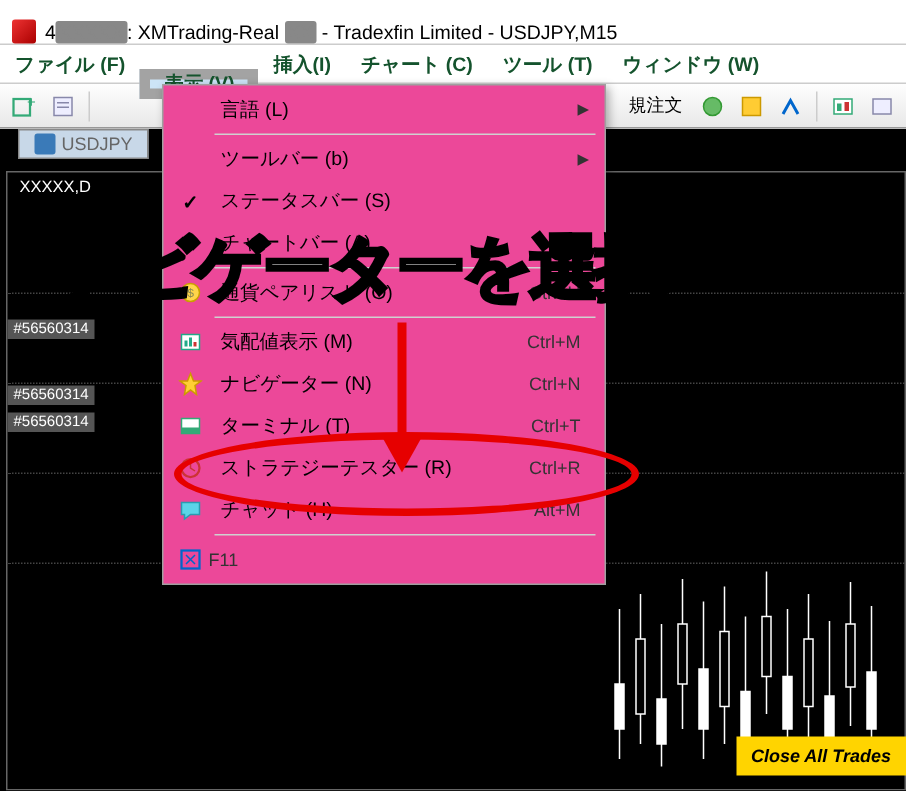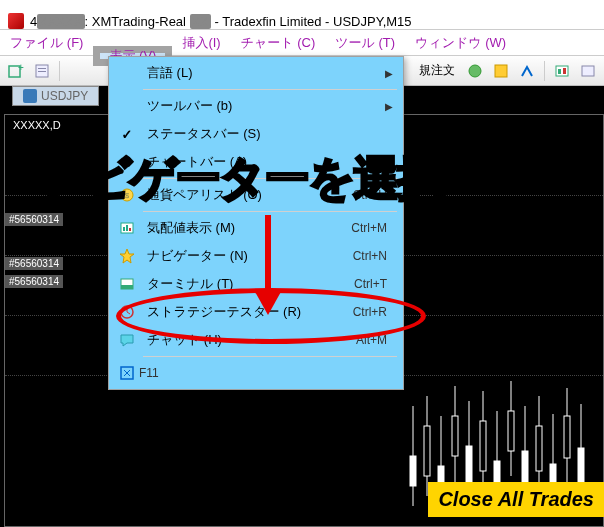--- a/index.html
+++ b/index.html
@@ -3,50 +3,50 @@
 <meta charset="utf-8">
 <style>
 * { margin: 0; padding: 0; box-sizing: border-box; font-family: "Meiryo", "MS PGothic", sans-serif; }
 body { width: 604px; height: 527px; overflow: hidden; position: relative; background: #000; }
 
 .titlebar { background: #fff; height: 30px; display: flex; align-items: flex-end; padding: 0 8px; border-bottom: 1px solid #ccc; }
 .titlebar-icon { width: 16px; height: 16px; background: linear-gradient(135deg,#e33,#a00); border-radius: 2px; margin-right: 6px; }
 .titlebar-text { font-size: 13px; color: #000; white-space: nowrap; }
 
 .menubar { background: #fff; height: 26px; display: flex; align-items: stretch; border-bottom: 1px solid #ccc; }
-.menu-item { padding: 4px 10px; font-size: 13px; color: #a21caf; display: flex; align-items: center; cursor: default; }
+.menu-item { padding: 4px 10px; font-size: 13px; color: #14532d; display: flex; align-items: center; cursor: default; font-weight: bold; }
 .menu-item.open { background: #cce4f7; border: 7px solid #a3a3a3; padding: 3px 9px; margin-top: 16px; }
 
 .toolbar { background: linear-gradient(#fefefe,#e8e8e8); height: 30px; display: flex; align-items: center; padding: 0 4px; gap: 2px; border-bottom: 1px solid #bbb; }
 .tb-btn { width: 24px; height: 24px; display: flex; align-items: center; justify-content: center; border-radius: 2px; }
 .tb-btn svg { width: 16px; height: 16px; }
 .tb-sep { width: 1px; height: 20px; background: #ccc; margin: 0 3px; }
 .tb-text { font-size: 12px; padding: 0 6px; }
 
 .workspace { position: absolute; top: 86px; left: 0; right: 0; bottom: 0; background: #000; }
 .chart-tab { position: absolute; top: 0; left: 12px; background: #c8d8e8; border: 1px solid #888; padding: 2px 10px; font-size: 12px; color: #666; display: flex; align-items: center; gap: 4px; }
 .chart-tab .ct-icon { width: 14px; height: 14px; background: #3a7ab8; border-radius: 2px; }
 
 .chart-inner { position: absolute; top: 28px; left: 4px; right: 0; bottom: 0; background: #000; border: 1px solid #666; }
 .chart-title { position: absolute; top: 4px; left: 8px; color: #fff; font-size: 11px; }
 .price-label { position: absolute; left: 0; background: #555; color: #fff; font-size: 10px; padding: 1px 4px; }
 .grid-line { position: absolute; left: 0; right: 0; border-top: 1px dotted #444; }
 .candles { position: absolute; right: 10px; bottom: 10px; }
 
-.dropdown { position: absolute; top: 56px; left: 108px; width: 296px; background: #7dd3fc; border: 1px solid #a0a0a0; box-shadow: 2px 2px 6px rgba(0,0,0,.3); z-index: 100; padding: 2px; }
+.dropdown { position: absolute; top: 56px; left: 108px; width: 296px; background: #ec4899; border: 1px solid #a0a0a0; box-shadow: 2px 2px 6px rgba(0,0,0,.3); z-index: 100; padding: 2px; }
 .dd-row { display: flex; align-items: center; height: 28px; padding: 0 4px; font-size: 13px; }
 .dd-icon { width: 24px; display: flex; justify-content: center; align-items: center; }
 .dd-icon svg { width: 16px; height: 16px; }
 .dd-label { flex: 1; padding-left: 8px; }
 .dd-shortcut { color: #333; padding-right: 10px; font-size: 12px; }
 .dd-arrow { width: 12px; font-size: 10px; color: #333; }
 .dd-sep { height: 1px; background: #d0d0d0; margin: 2px 4px 2px 32px; }
 .check { color: #000; font-weight: bold; }
 
-.banner { position: absolute; right: 0; bottom: 10px; background: #ffd400; color: #000; font-size: 20px; font-weight: bold; font-style: italic; padding: 6px 10px; z-index: 50; }
+.banner { position: absolute; right: 0; bottom: 10px; background: #ffd400; color: #000; font-size: 12px; font-weight: bold; font-style: italic; padding: 6px 10px; z-index: 50; }
 
 .overlay-text { position: absolute; top: 148px; left: 40px; right: 10px; font-size: 46px; font-weight: 900; color: #fff; -webkit-text-stroke: 3px #000; text-stroke: 3px #000; z-index: 200; letter-spacing: -2px; white-space: nowrap; }
 .overlay-arrow { position: absolute; top: 210px; left: 248px; z-index: 210; }
 .overlay-circle { position: absolute; top: 288px; left: 116px; width: 310px; height: 56px; border: 5px solid #e60000; border-radius: 50%; z-index: 205; }
 
 .obscure { background: #888; color: #888; border-radius: 2px; padding: 0 2px; }
 </style>
 </head>
 <body>
 

